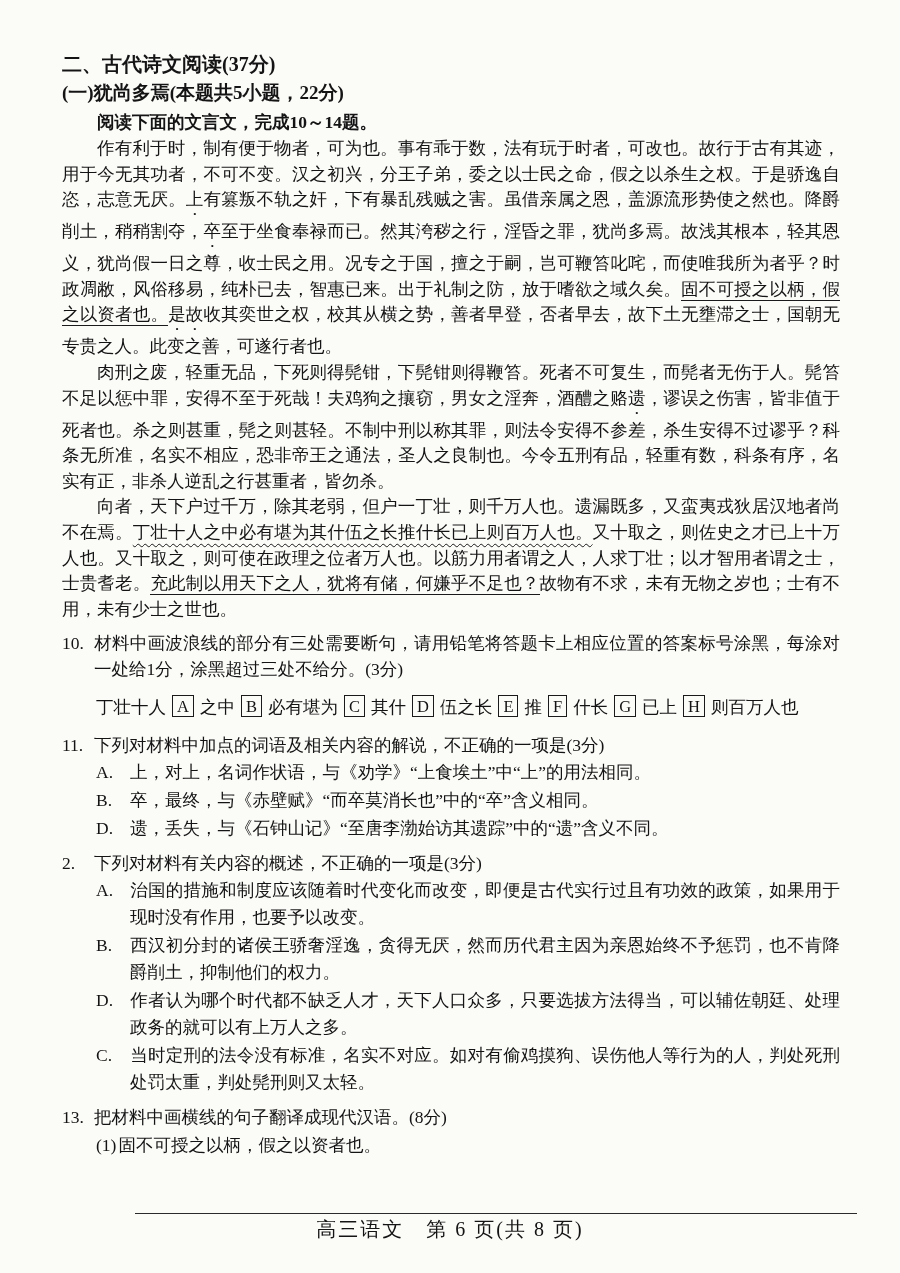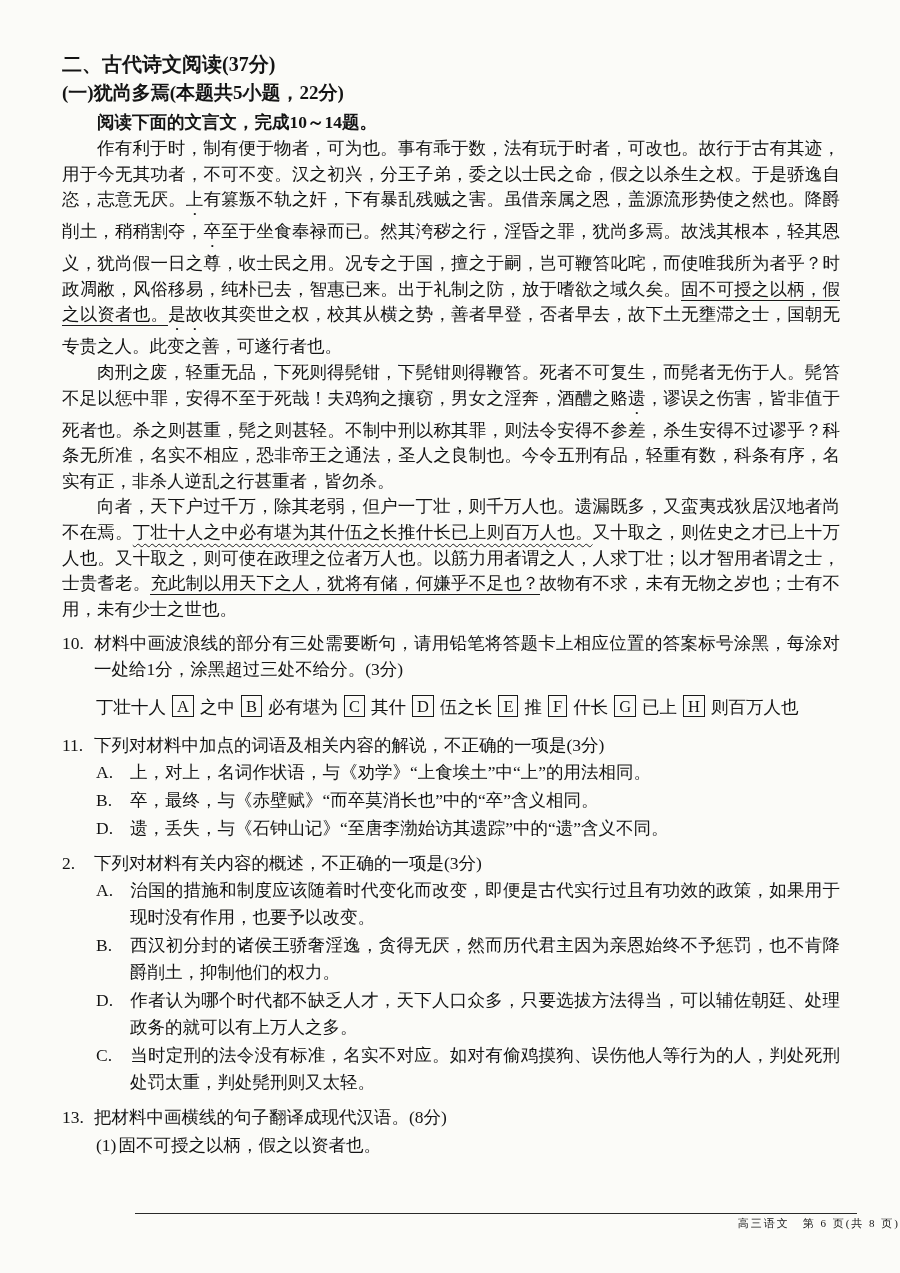--- a/index.html
+++ b/index.html
@@ -55,21 +55,21 @@
   .sub-label { margin-right:2px; }
 
   .answer-area { margin-top:26px; }
   .answer-line {
     margin-left:73px; width:722px; height:28px;
     border-bottom:1.7px solid #2a2a2a;
   }
 
   .footer {
     position:absolute; top:1216px; left:0; width:900px;
-    text-align:right; font-size:11px; letter-spacing:2px;
+    text-align:center; font-size:20px; letter-spacing:2px;
   }
 </style>
 </head>
 <body>
 
 <div class="sheet">
   <div class="content">
 
     <div class="h1">二、古代诗文阅读(37分)</div>
     <div class="h2">(一)犹尚多焉(本题共5小题，22分)</div>

